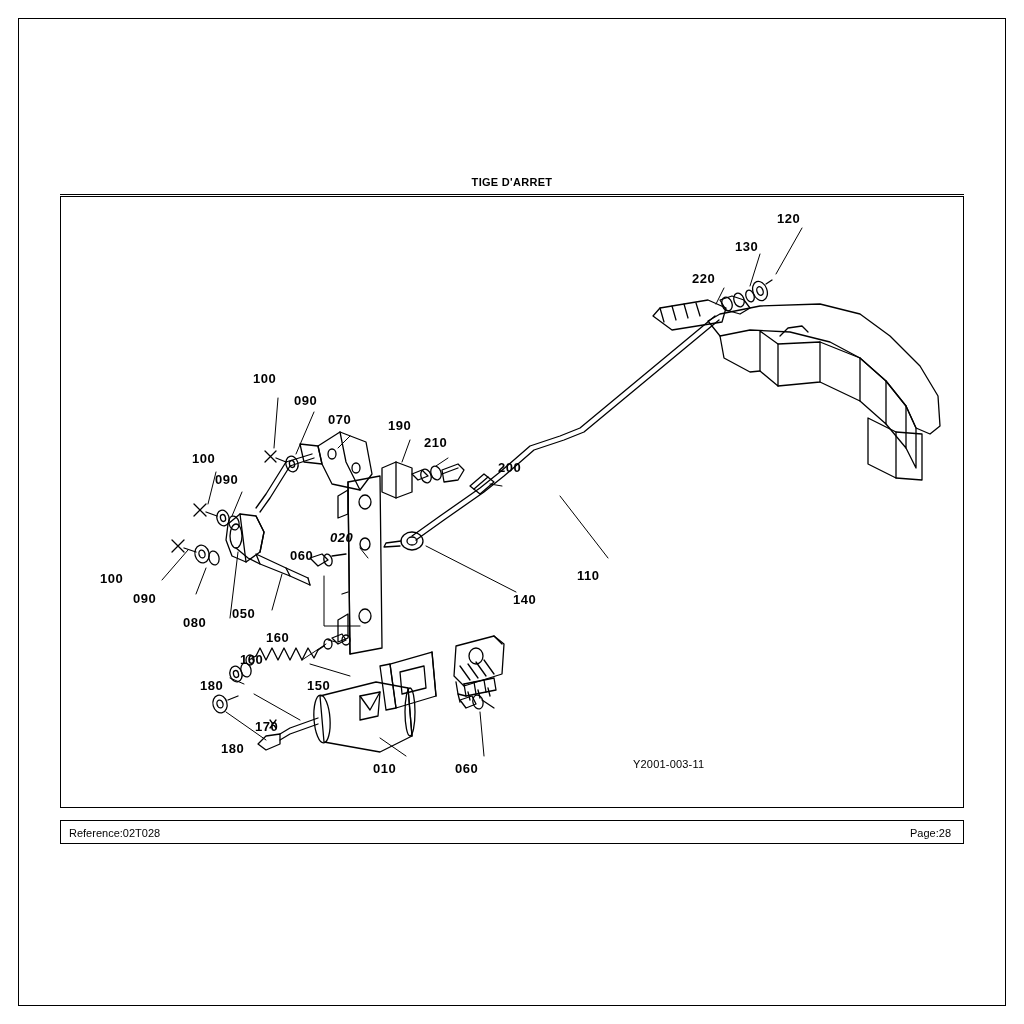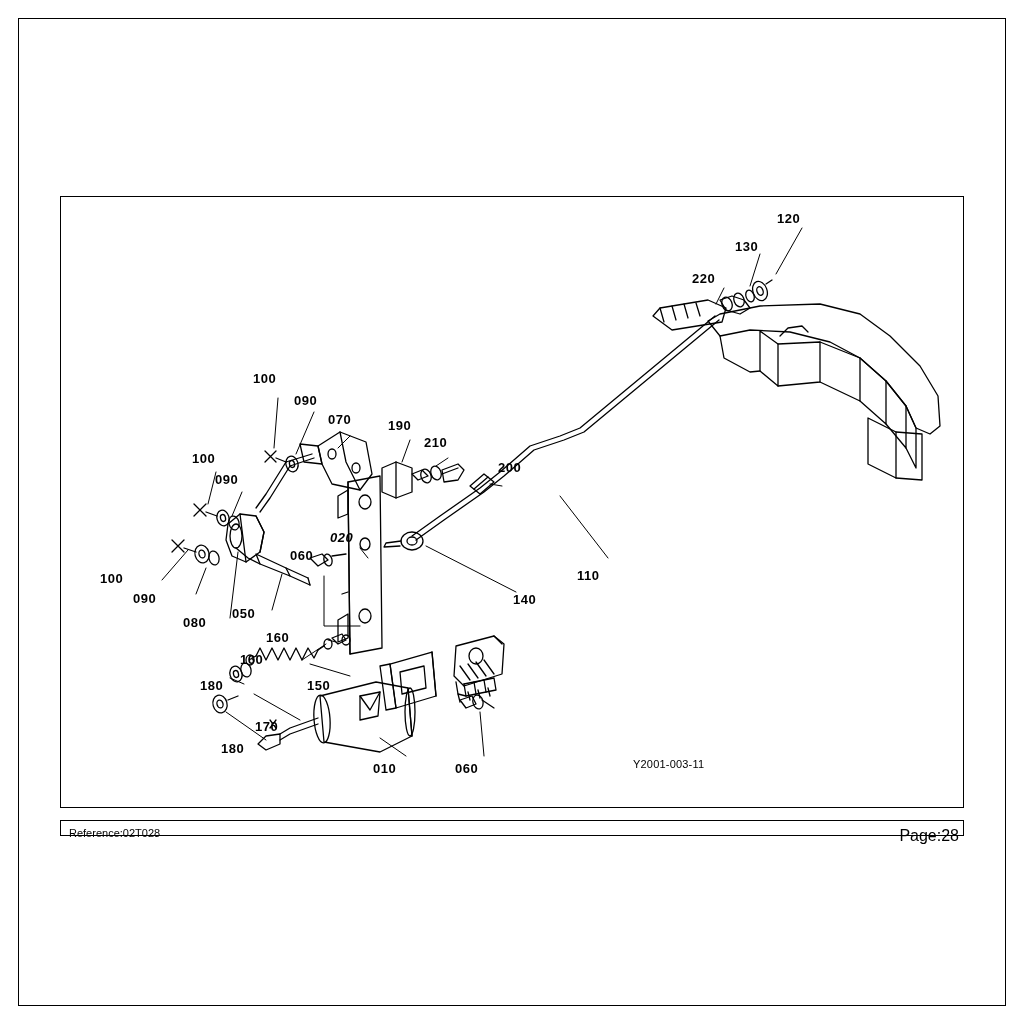--- a/index.html
+++ b/index.html
@@ -70,35 +70,35 @@
     border: 1px solid #000;
     box-sizing: border-box;
   }
 
   
   .footer-bar {
     position: absolute;
     left: 60px;
     top: 820px;
     width: 904px;
-    height: 16px;
+    height: 24px;
     border: 1px solid #000;
     box-sizing: border-box;
   }
   .footer-left {
     position: absolute;
     left: 8px;
     top: 6px;
     font-size: 11px;
   }
   .footer-right {
     position: absolute;
-    right: 4px;
+    right: 12px;
     top: 6px;
-    font-size: 16px;
+    font-size: 11px;
     margin-left: 15px;
   }
 
   
   #drawing {
     position: absolute;
     left: 60px;
     top: 196px;
     width: 904px;
     height: 612px;
@@ -120,20 +120,24 @@
     letter-spacing: 0.2px;
   }
 </style>
 </head>
 <body>
 
 <div id="page">
 
   <div class="page-frame"></div>
 
+  <div class="title-bar">
+    <div class="title-text">TIGE D'ARRET</div>
+    <div class="title-rule"></div>
+  </div>
 
   <div class="draw-frame"></div>
 
   <svg id="drawing" viewBox="0 0 904 612">
     <g fill="none" stroke="#000" stroke-width="1.3" stroke-linecap="round" stroke-linejoin="round">
 
       <g>
         <path d="M648 125 L660 118 L700 110 L760 108 L800 118 L830 140 L860 170 L878 200 L880 230 L870 238 L856 232 L846 210 L826 185 L800 162 L770 146 L730 136 L690 134 L660 140 Z"></path>
         <path d="M700 135 L700 175 L718 190 L718 148 Z"></path>
         <path d="M718 148 L760 146 L760 186 L718 190"></path>

